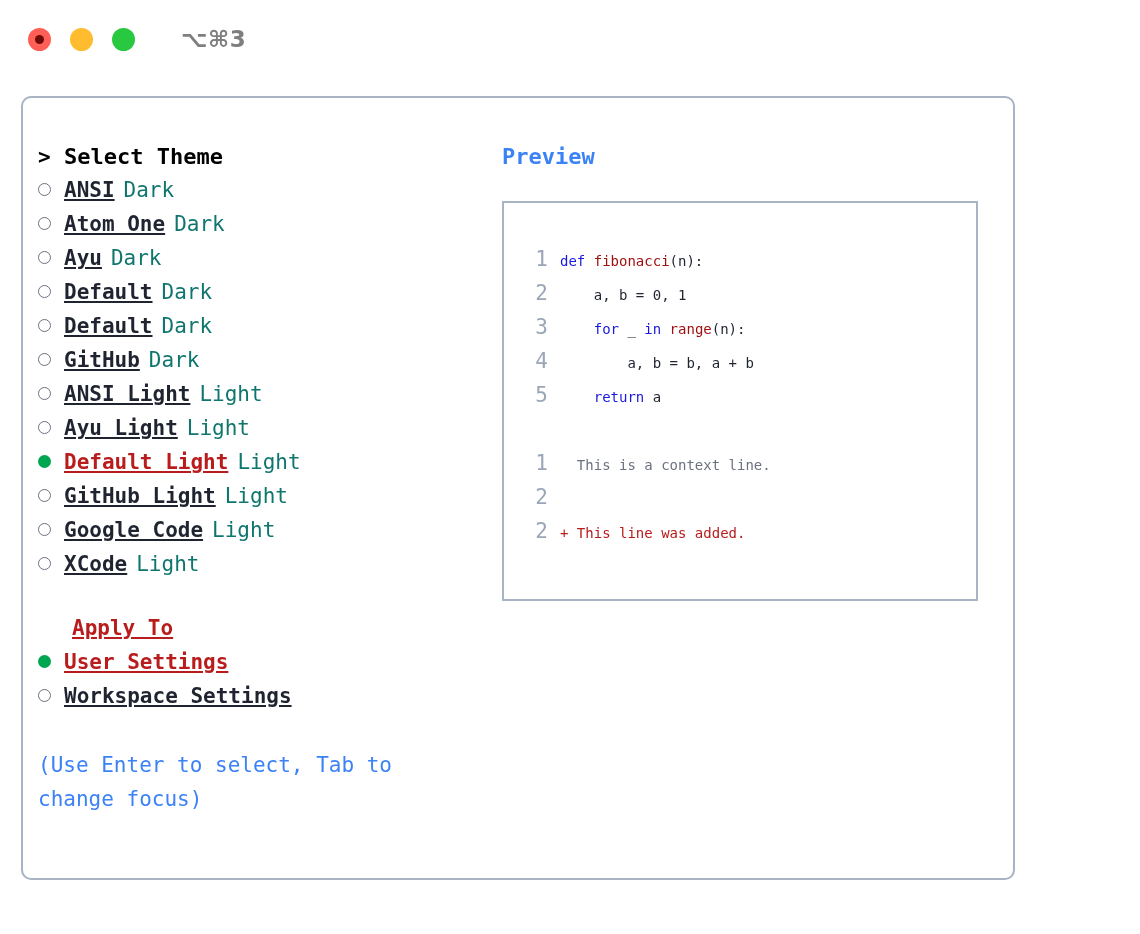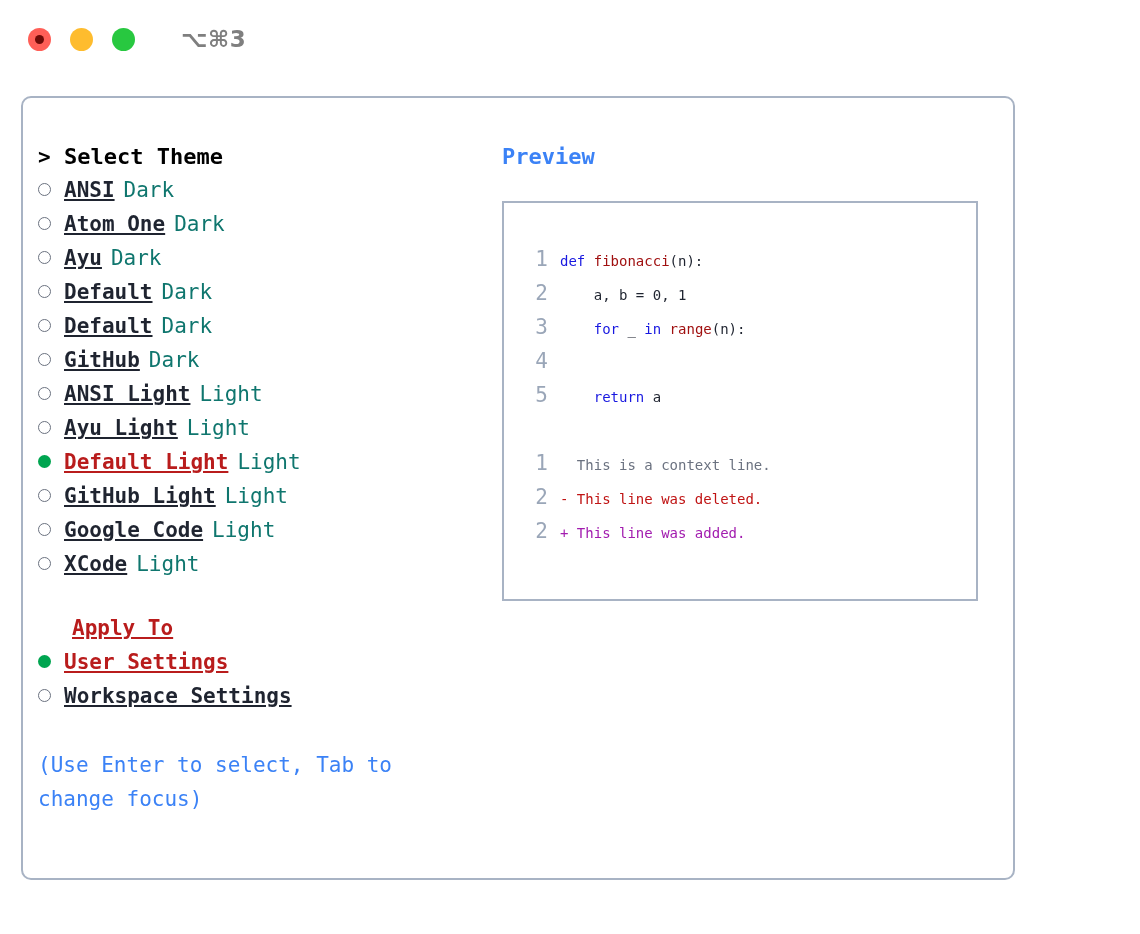--- a/index.html
+++ b/index.html
@@ -181,21 +181,21 @@
     color: #9aa6b8;
     font-size: 21px;
     margin-right: 12px;
   }
   .code-text { font-size: 14px; white-space: pre; }
   .kw   { color: #1818e0; }
   .fn   { color: #a01010; }
   .norm { color: #1f2430; }
   .ctx  { color: #6b7280; text-align: right; }
   .del  { color: #c01414; }
-  .add  { color: #a21caf; }
+  .add  { color: #b91c1c; }
   .blank-line { height: 34px; }
 </style>
 </head>
 <body>
 
 <div class="titlebar">
   <div class="lights">
     <div class="light light-red">
       <div class="inner-dot"></div>
     </div>
@@ -246,26 +246,26 @@
     </div>
 
     <div class="right-col">
       <div class="preview-title">Preview</div>
 
       <div class="preview-box">
         <div id="code-block">
             <div class="code-line"><span class="lineno">1</span><span class="code-text kw">def </span><span class="code-text fn">fibonacci</span><span class="code-text norm">(n):</span></div>
             <div class="code-line"><span class="lineno">2</span><span class="code-text norm">    a, b = 0, 1</span></div>
             <div class="code-line"><span class="lineno">3</span><span class="code-text norm">    </span><span class="code-text kw">for</span><span class="code-text norm"> _ </span><span class="code-text kw">in</span><span class="code-text norm"> </span><span class="code-text fn">range</span><span class="code-text norm">(n):</span></div>
-            <div class="code-line"><span class="lineno">4</span></div>
+            <div class="code-line"><span class="lineno">4</span><span class="code-text norm">        a, b = b, a + b</span></div>
             <div class="code-line"><span class="lineno">5</span><span class="code-text norm">    </span><span class="code-text kw">return</span><span class="code-text norm"> a</span></div>
           </div>
         <div class="blank-line"></div>
         <div id="diff-block">
             <div class="code-line"><span class="lineno">1</span><span class="code-text ctx">  This is a context line.</span></div>
-            <div class="code-line"><span class="lineno">2</span><span class="code-text del">- This line was deleted.</span></div>
+            <div class="code-line"><span class="lineno">2</span></div>
             <div class="code-line"><span class="lineno">2</span><span class="code-text add">+ This line was added.</span></div>
           </div>
       </div>
     </div>
 
   </div>
 </div>
 
 </body></html>

